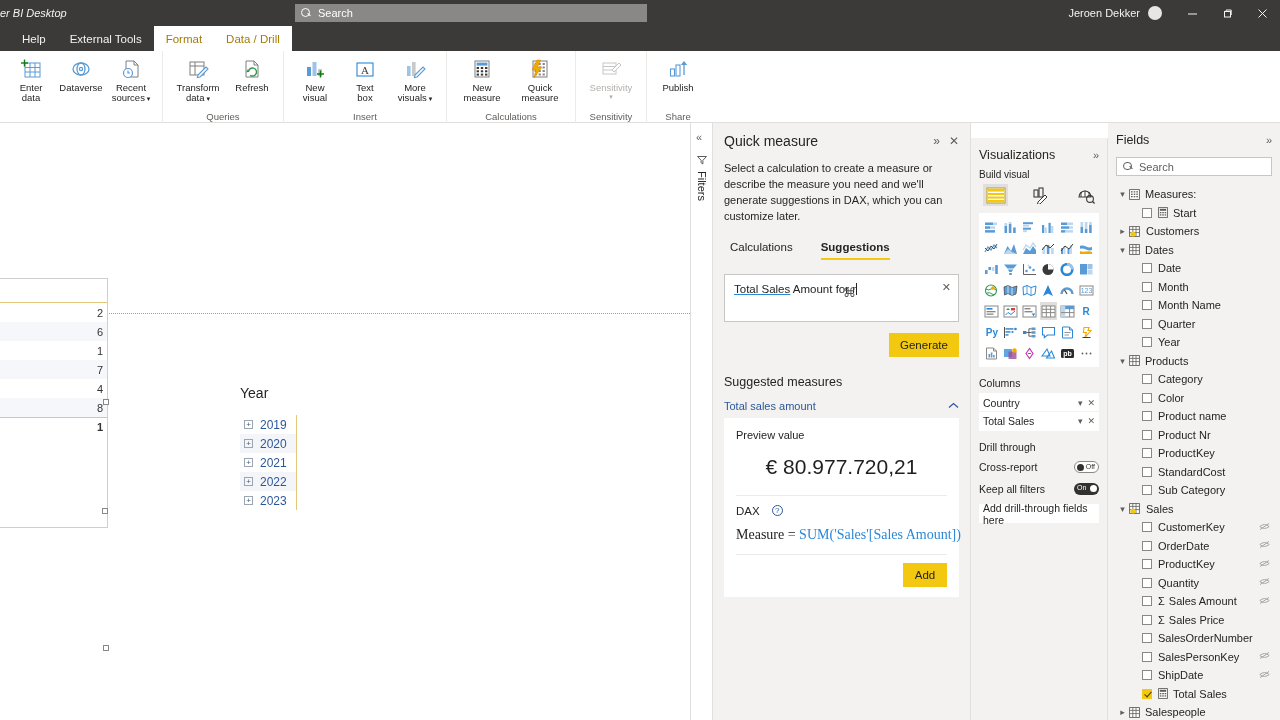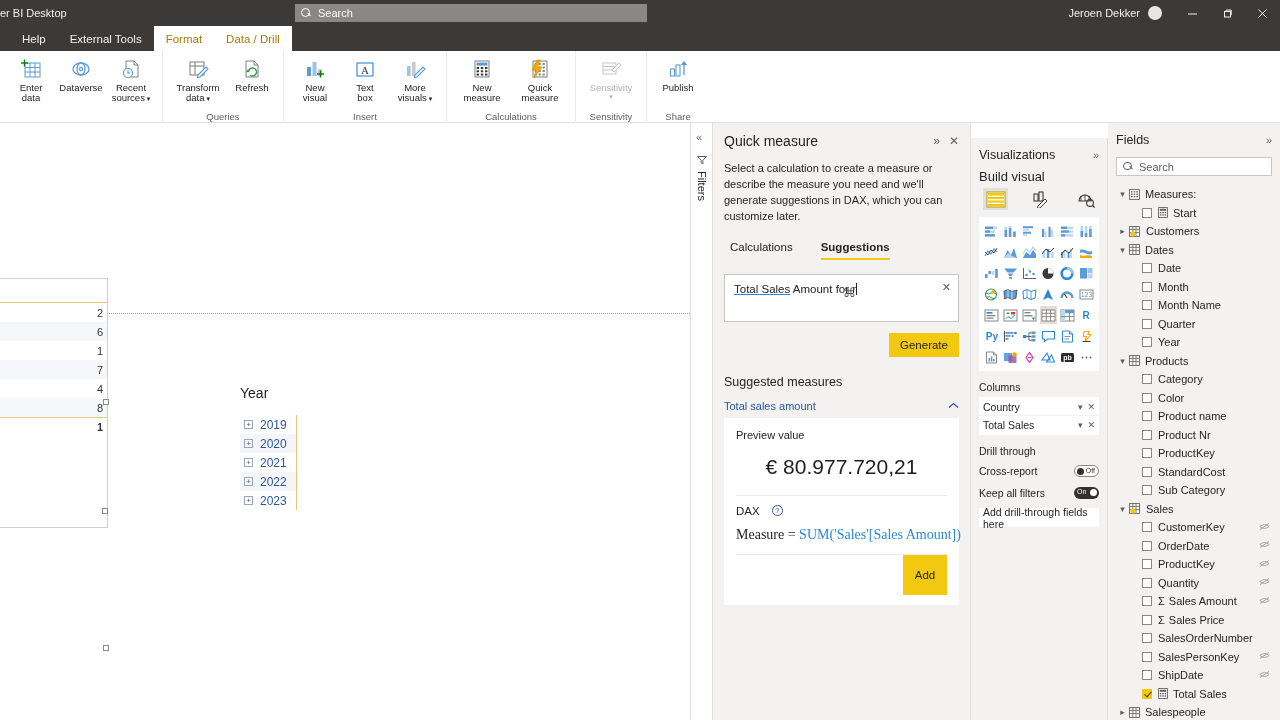--- a/index.html
+++ b/index.html
@@ -9,21 +9,21 @@
     font-size: 11px; color: #252423;
     background: #ffffff; overflow: hidden;
   }
   #app { position: relative; width: 1280px; height: 720px; }
 
   
   .titlebar {
     position: absolute; top: 0; left: 0; width: 1280px; height: 26px;
     background: #3b3a39; display: flex; align-items: center;
   }
-  .app-title { color: #f3f2f1; font-size: 11px; margin-left: 0px; padding-left: 0px; white-space: nowrap; }
+  .app-title { color: #f3f2f1; font-size: 11px; margin-left: 0px; padding-left: 0px; white-space: nowrap; font-style: italic; }
   .title-search {
     position: absolute; left: 295px; top: 4px; width: 352px; height: 18px;
     background: #8a8886; display: flex; align-items: center; padding-left: 6px;
   }
   .title-search .mag { width: 11px; height: 11px; position: relative; margin-right: 6px; }
   .title-search .mag::before {
     content: ""; position: absolute; left: 0; top: 0; width: 7px; height: 7px;
     border: 1.2px solid #ffffff; border-radius: 50%;
   }
   .title-search .mag::after {
@@ -147,34 +147,34 @@
   .qm-value { text-align: center; font-size: 21px; color: #201f1e; padding: 14px 0 16px 0; }
   .qm-sep { border-top: 1px solid #edebe9; }
   .qm-dax-lbl { font-size: 11.5px; color: #252423; padding-top: 9px; display: flex; align-items: center; gap: 12px; }
   .qm-help { width: 11px; height: 11px; border: 1px solid #2b579a; border-radius: 50%; color: #2b579a; font-size: 8px; line-height: 9px; text-align: center; }
   .qm-dax {
     font-family: Liberation Serif, serif; font-size: 14px;
     color: #252423; padding: 10px 0 11px 0; white-space: nowrap;
   }
   .qm-dax .fn { color: #2b88d8; }
   .qm-add {
-    margin-left: auto; width: 44px; height: 40px; background: #f2c811;
+    margin-left: auto; margin-top: 8px; width: 44px; height: 24px; background: #f2c811;
     border: none; font-size: 11.5px; color: #252423; display: block;
     font-family: "Liberation Sans", sans-serif; cursor: pointer;
   }
 
   
   .viz {
     position: absolute; left: 971px; top: 138px; width: 137px; height: 597px;
     background: #f3f2f1; border-right: 1px solid #e1dfdd; padding: 10px 8px 0 8px;
   }
   .viz-head { display: flex; align-items: center; justify-content: space-between; }
   .viz-title { font-size: 12.5px; }
   .viz-expand { color: #605e5c; font-size: 11px; }
-  .viz-sub { font-size: 13px; color: #252423; margin-top: 7px; }
+  .viz-sub { font-size: 10px; color: #252423; margin-top: 7px; }
   .viz-modes { display: flex; gap: 20px; align-items: center; margin-top: 4px; padding-left: 4px; }
   .viz-mode { width: 26px; height: 22px; display: flex; align-items: center; justify-content: center; }
   .viz-mode.sel { background: #e1dfdd; }
   .viz-gallery {
     margin-top: 7px; background: #ffffff; padding: 5px 4px;
     display: grid; grid-template-columns: repeat(6, 1fr); gap: 3px 1px;
   }
   .vcell { height: 18px; display: flex; align-items: center; justify-content: center; }
   .vcell.sel { background: #e1dfdd; }
   .vcell svg { display: block; }

